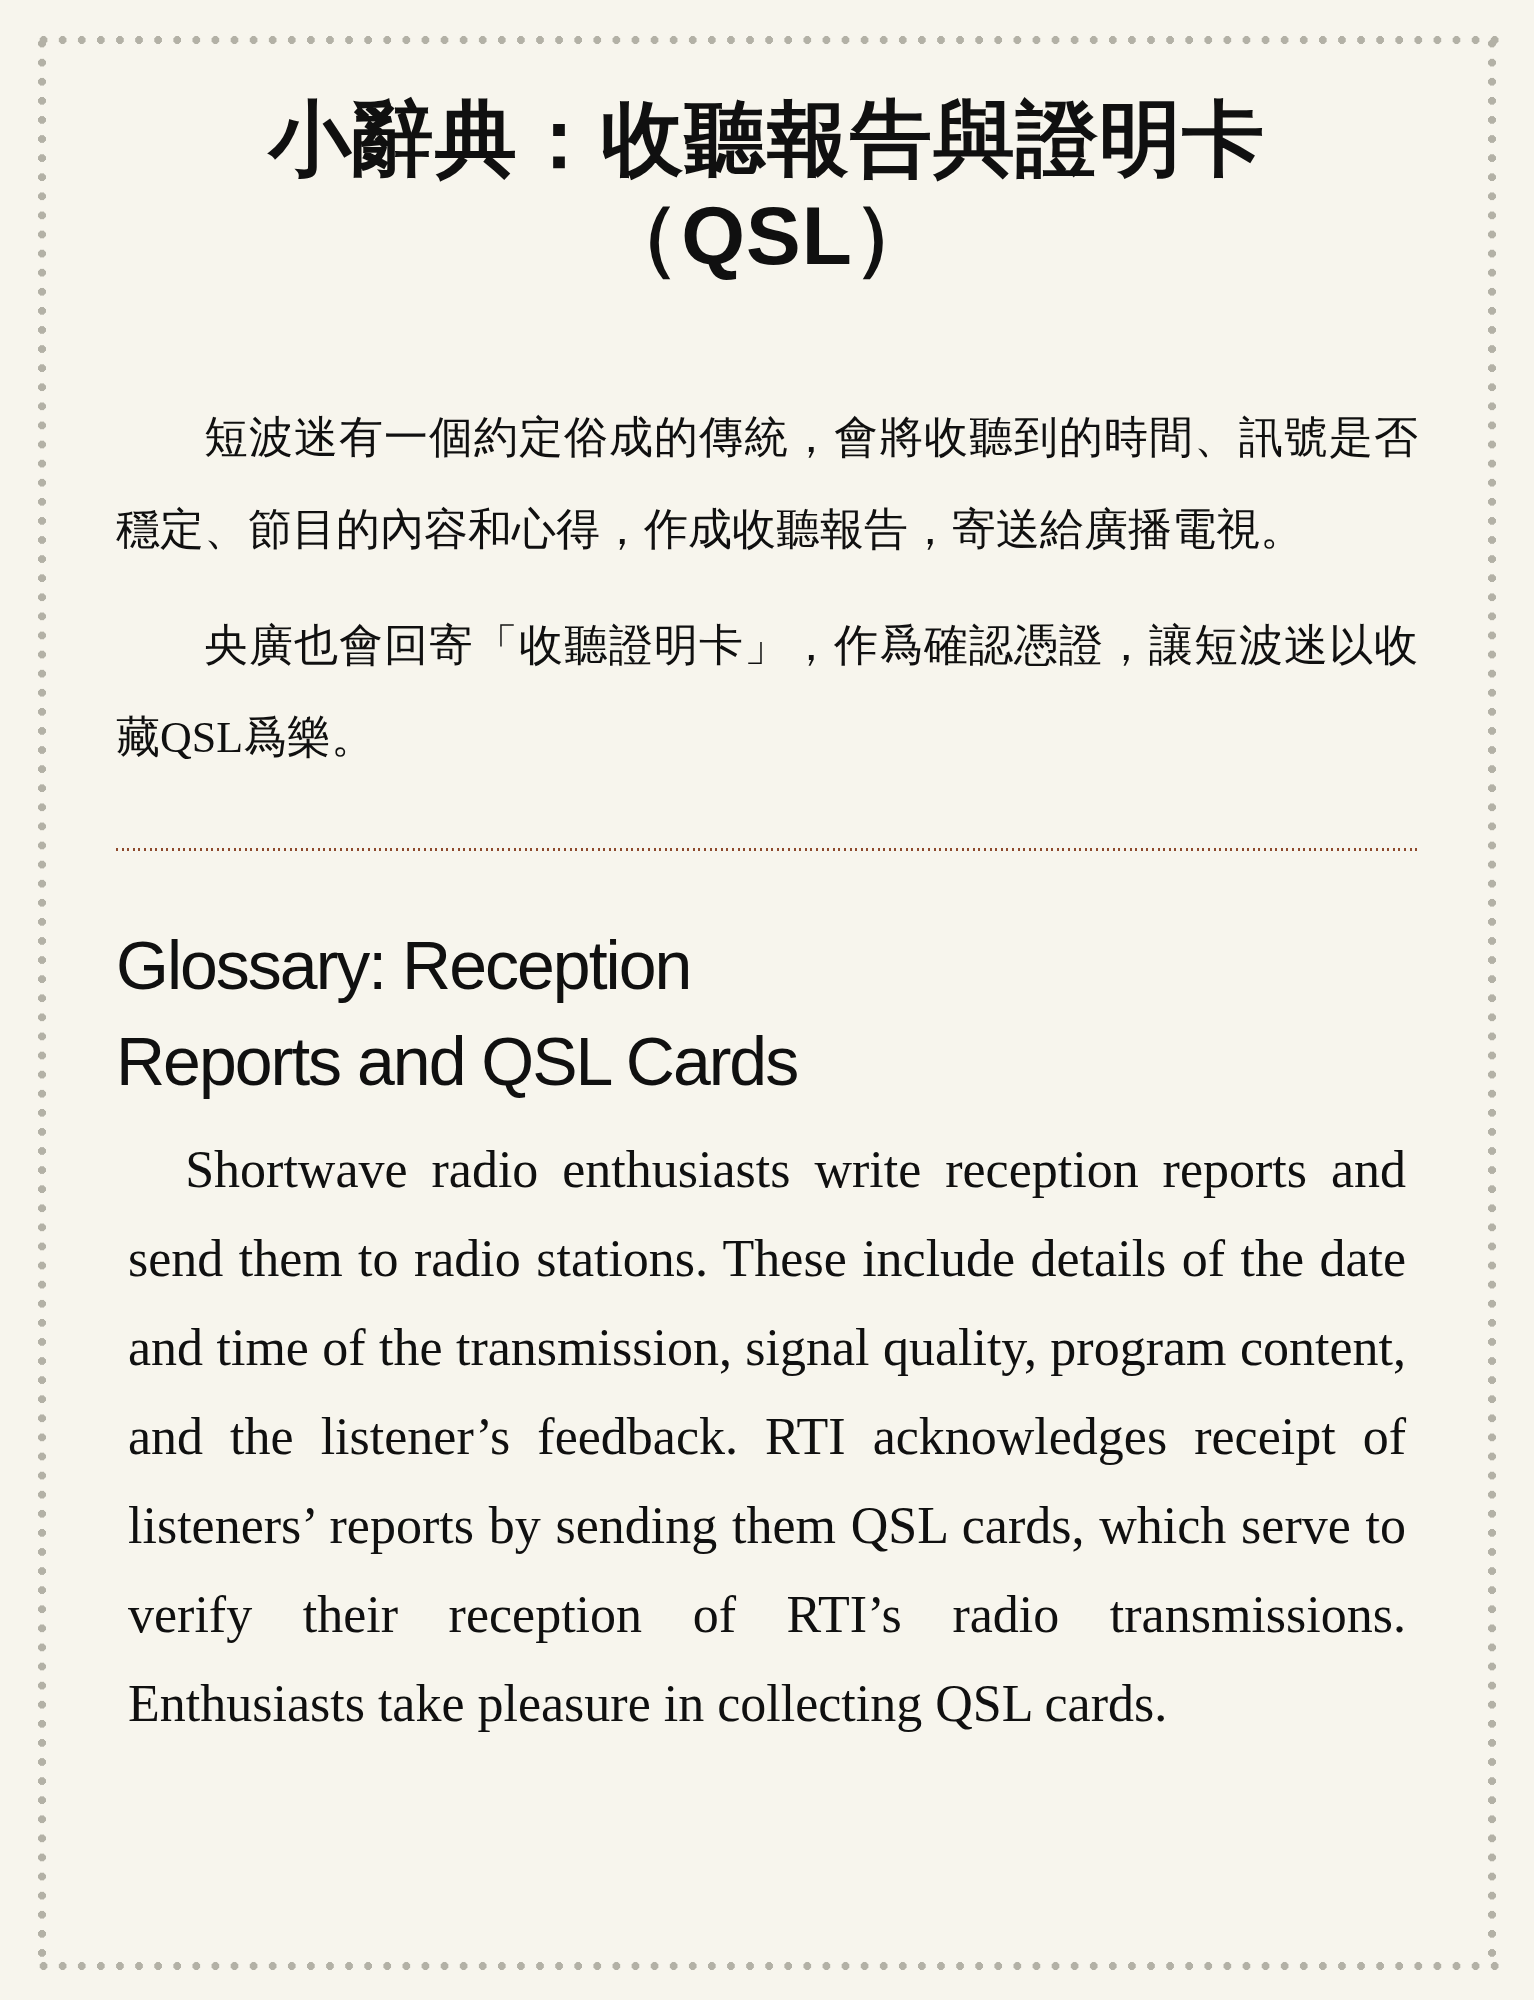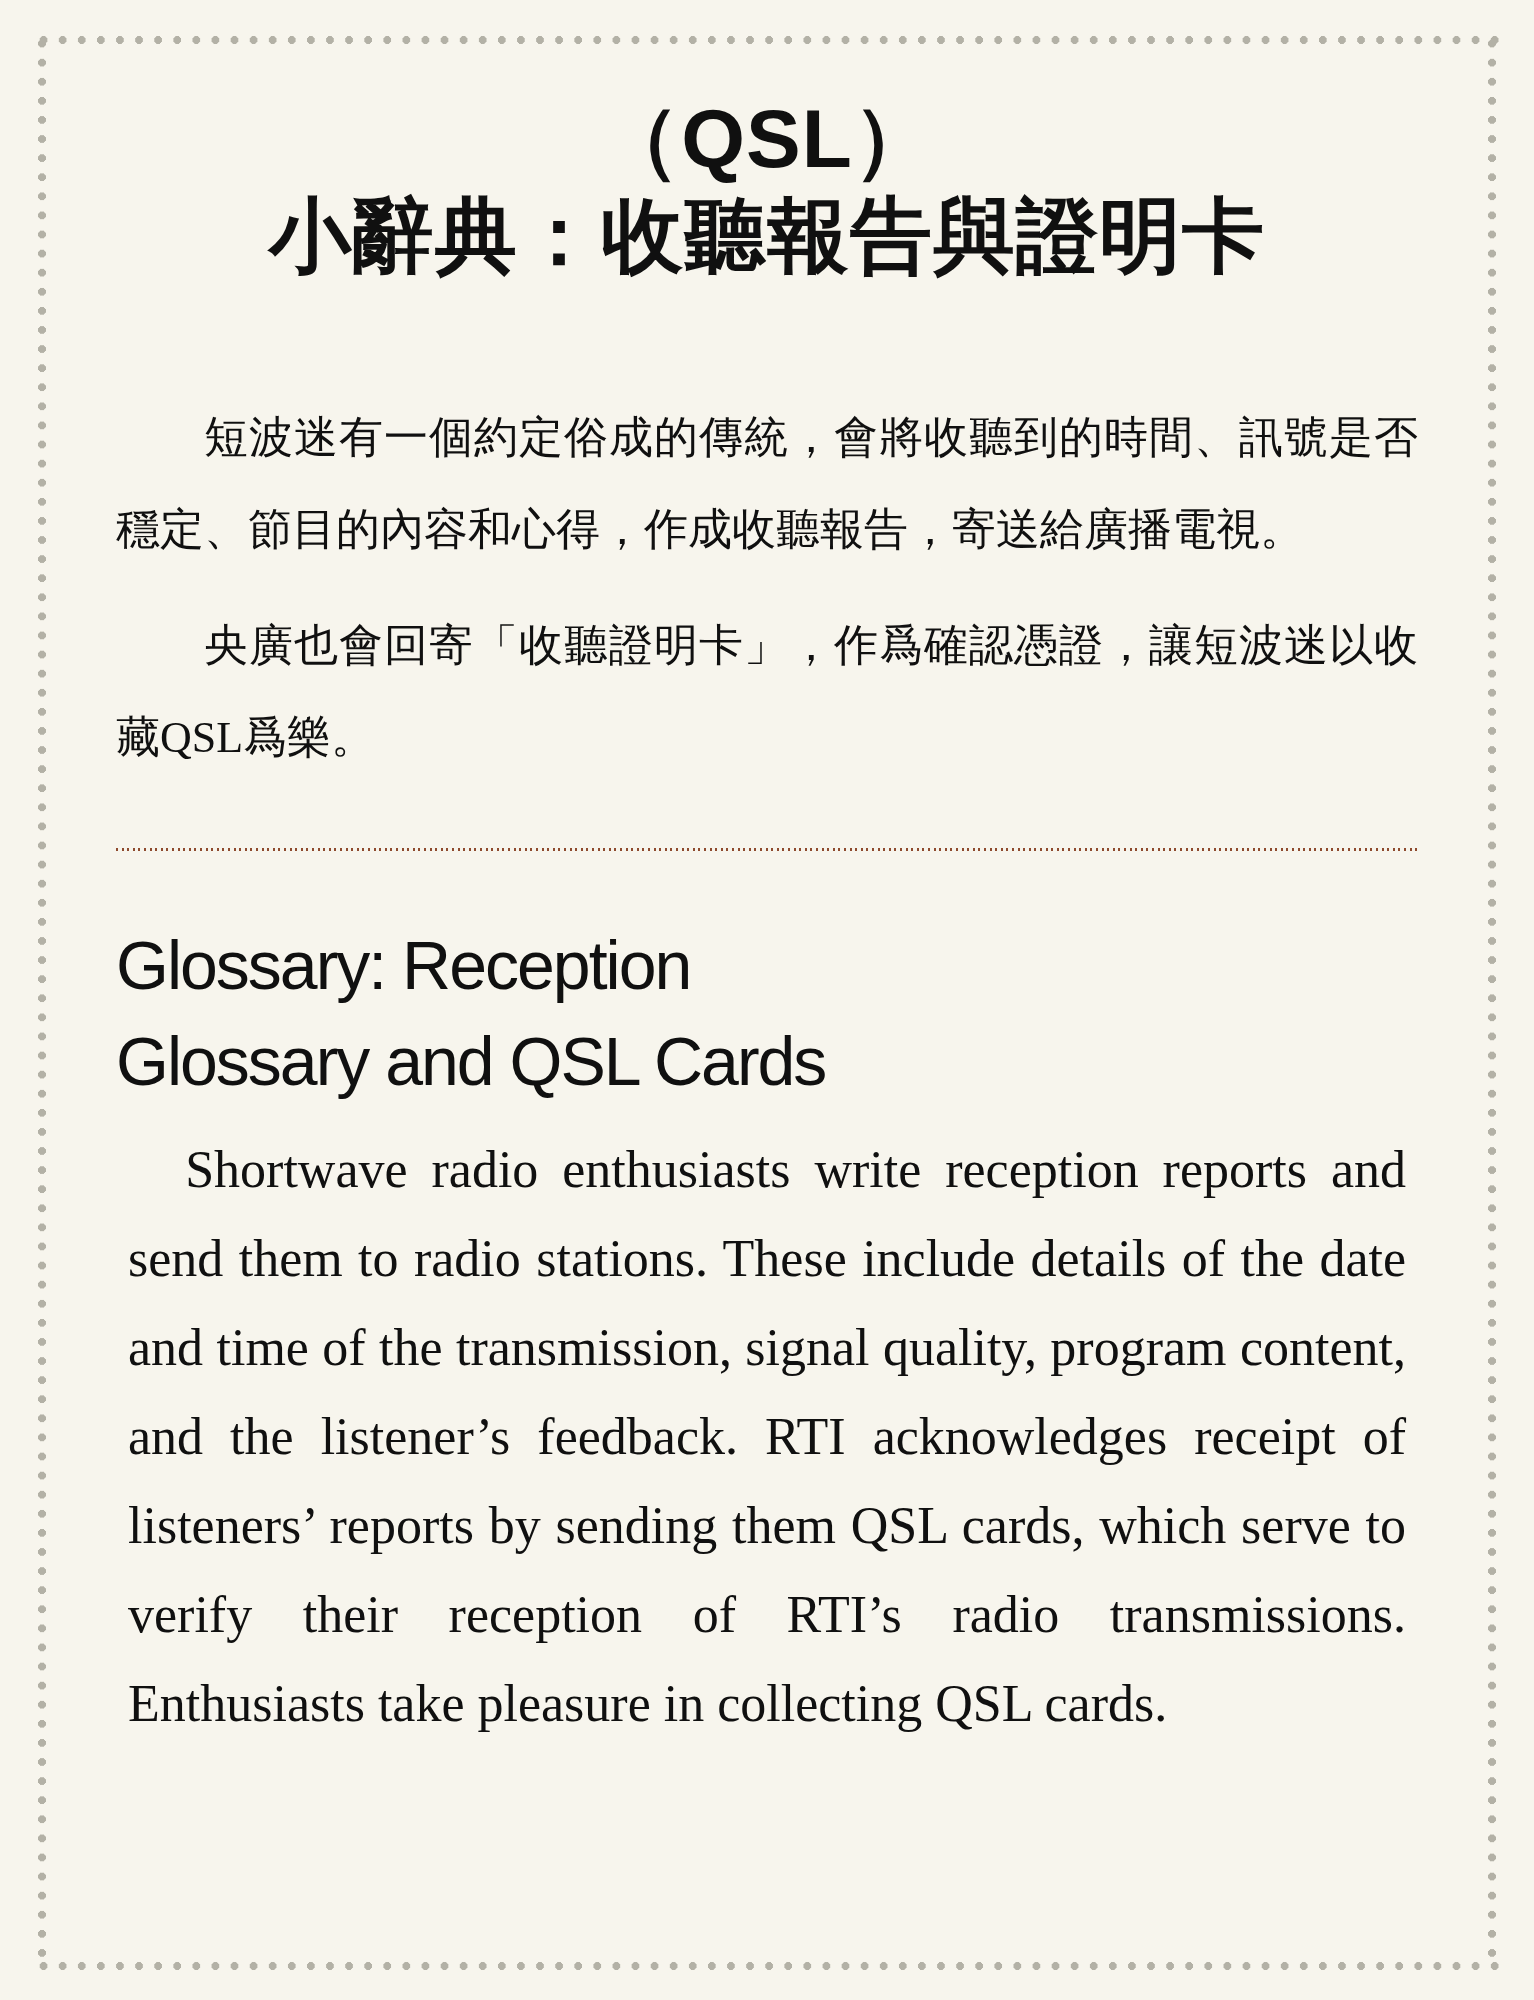--- a/index.html
+++ b/index.html
@@ -110,31 +110,31 @@
 <div>
 
   <div class="dots dots-h dots-top"></div>
   <div class="dots dots-h dots-bottom"></div>
   <div class="dots dots-v dots-left"></div>
   <div class="dots dots-v dots-right"></div>
 
   <div class="content">
 
     <h1 class="cn-title">
+      <span>小辭典：收聽報告與證明卡</span>
       <span>（QSL）</span>
-      <span>小辭典：收聽報告與證明卡</span>
     </h1>
 
     <p class="cn-body first">短波迷有一個約定俗成的傳統，會將收聽到的時間、訊號是否穩定、節目的內容和心得，作成收聽報告，寄送給廣播電視。</p>
 
     <p class="cn-body second">央廣也會回寄「收聽證明卡」，作爲確認憑證，讓短波迷以收藏QSL爲樂。</p>
 
     <div class="divider"></div>
 
     <h2 class="en-title">
       <span>Glossary: Reception</span>
-      <span>Glossary and QSL Cards</span>
+      <span>Reports and QSL Cards</span>
     </h2>
 
     <p class="en-body">Shortwave radio enthusiasts write reception reports and send them to radio stations. These include details of the date and time of the transmission, signal quality, program content, and the listener’s feedback. RTI acknowledges receipt of listeners’ reports by sending them QSL cards, which serve to verify their reception of RTI’s radio transmissions. Enthusiasts take pleasure in collecting QSL cards.</p>
 
   </div>
 </div>
 
 </body></html>

